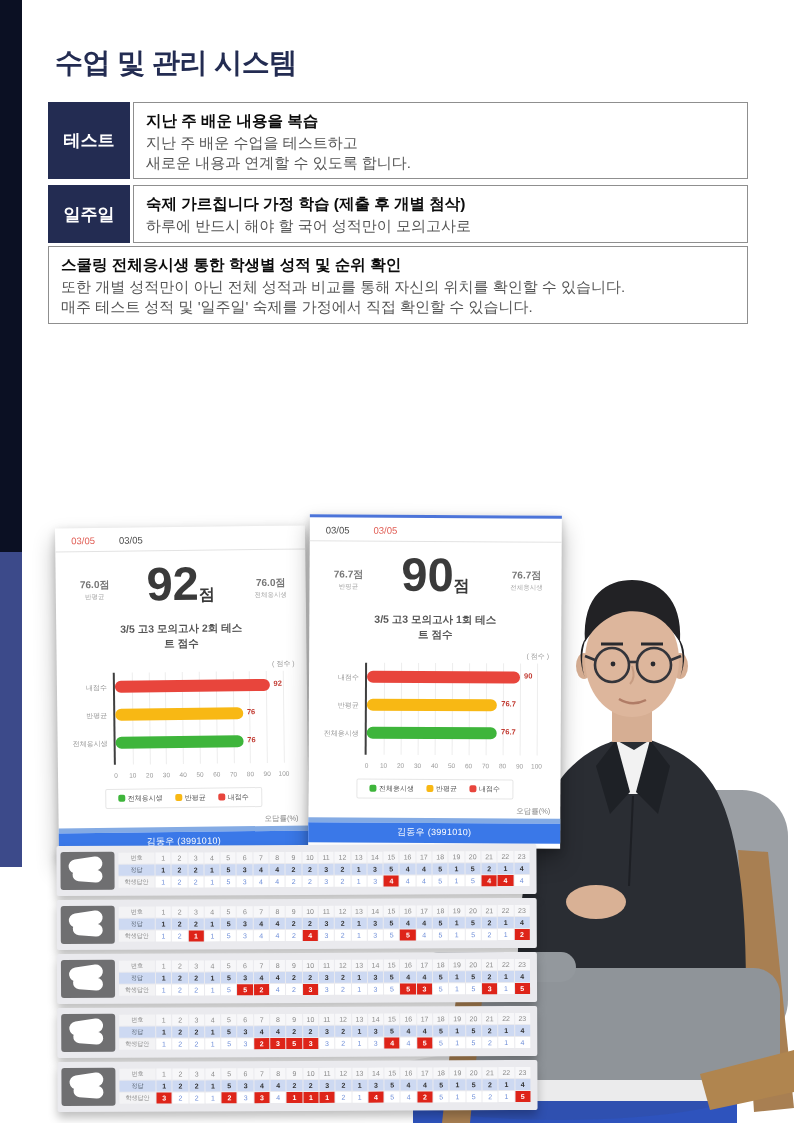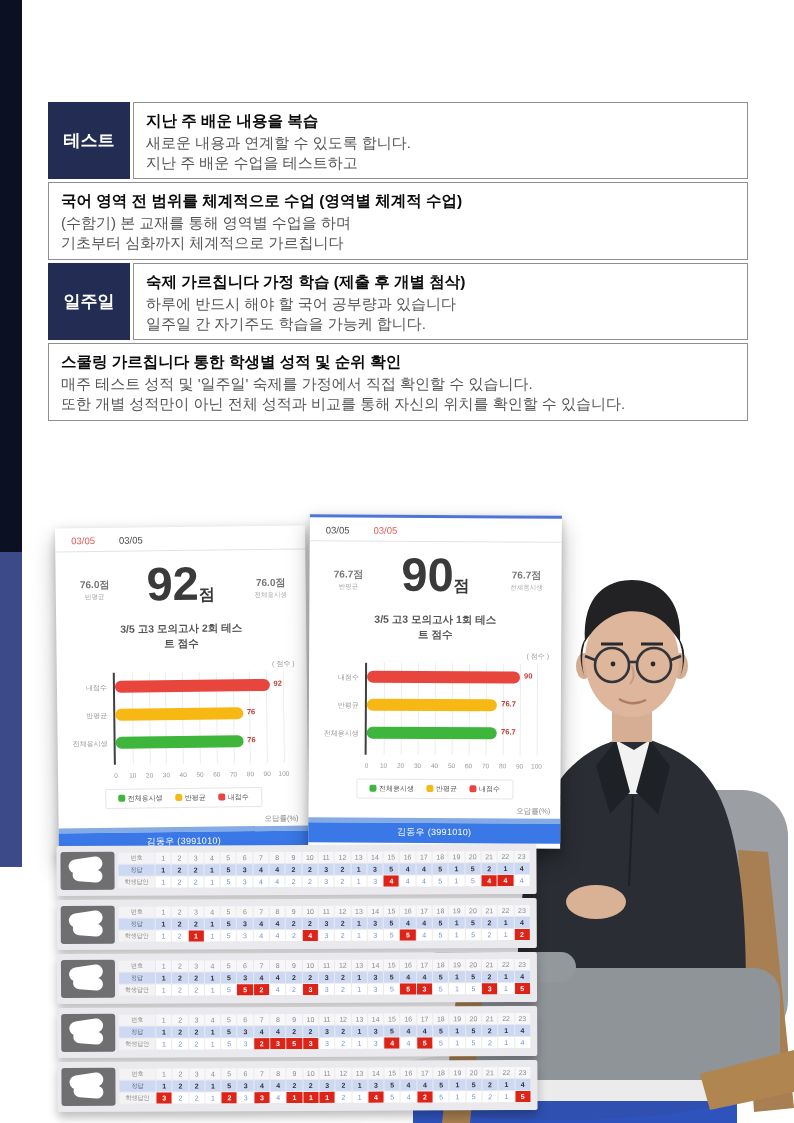--- a/index.html
+++ b/index.html
@@ -78,50 +78,45 @@
   #photo{position:absolute;left:400px;top:552px;width:394px;height:571px;z-index:2;pointer-events:none;}
 </style>
 </head>
 <body>
 
 <div id="page">
 
   <div id="edge-top" class="edge-bar"></div>
   <div id="edge-bottom" class="edge-bar"></div>
 
+  <div id="page-title">수업 및 관리 시스템</div>
 
   <div id="info-table">
       <div class="info-row">
         <div class="info-head">테스트</div>
         <div class="info-body">
           <div class="info-heading">지난 주 배운 내용을 복습</div>
+          <div class="info-line">지난 주 배운 수업을 테스트하고</div>
           <div class="info-line">새로운 내용과 연계할 수 있도록 합니다.</div>
-          <div class="info-line">지난 주 배운 수업을 테스트하고</div>
         </div>
       </div>
       <div class="info-row">
-        <div class="info-body">
-          <div class="info-heading">국어 영역 전 범위를 체계적으로 수업 (영역별 체계적 수업)</div>
-          <div class="info-line">(수함기) 본 교재를 통해 영역별 수업을 하며</div>
-          <div class="info-line">기초부터 심화까지 체계적으로 가르칩니다</div>
-        </div>
       </div>
       <div class="info-row">
         <div class="info-head">일주일</div>
         <div class="info-body">
           <div class="info-heading">숙제 가르칩니다 가정 학습 (제출 후 개별 첨삭)</div>
-          <div class="info-line">하루에 반드시 해야 할 국어 공부량과 있습니다</div>
-          <div class="info-line">일주일 간 자기주도 학습을 가능케 합니다.</div>
+          <div class="info-line">하루에 반드시 해야 할 국어 성적만이 모의고사로</div>
         </div>
       </div>
       <div class="info-row">
         <div class="info-body">
-          <div class="info-heading">스쿨링 가르칩니다 통한 학생별 성적 및 순위 확인</div>
+          <div class="info-heading">스쿨링 전체응시생 통한 학생별 성적 및 순위 확인</div>
+          <div class="info-line">또한 개별 성적만이 아닌 전체 성적과 비교를 통해 자신의 위치를 확인할 수 있습니다.</div>
           <div class="info-line">매주 테스트 성적 및 '일주일' 숙제를 가정에서 직접 확인할 수 있습니다.</div>
-          <div class="info-line">또한 개별 성적만이 아닌 전체 성적과 비교를 통해 자신의 위치를 확인할 수 있습니다.</div>
         </div>
       </div>
     </div>
 
   <div id="card-0" class="card">
       <div class="dates">
         <span class="date active">03/05</span>
         <span class="date">03/05</span>
       </div>
       <div class="score-wrap">

